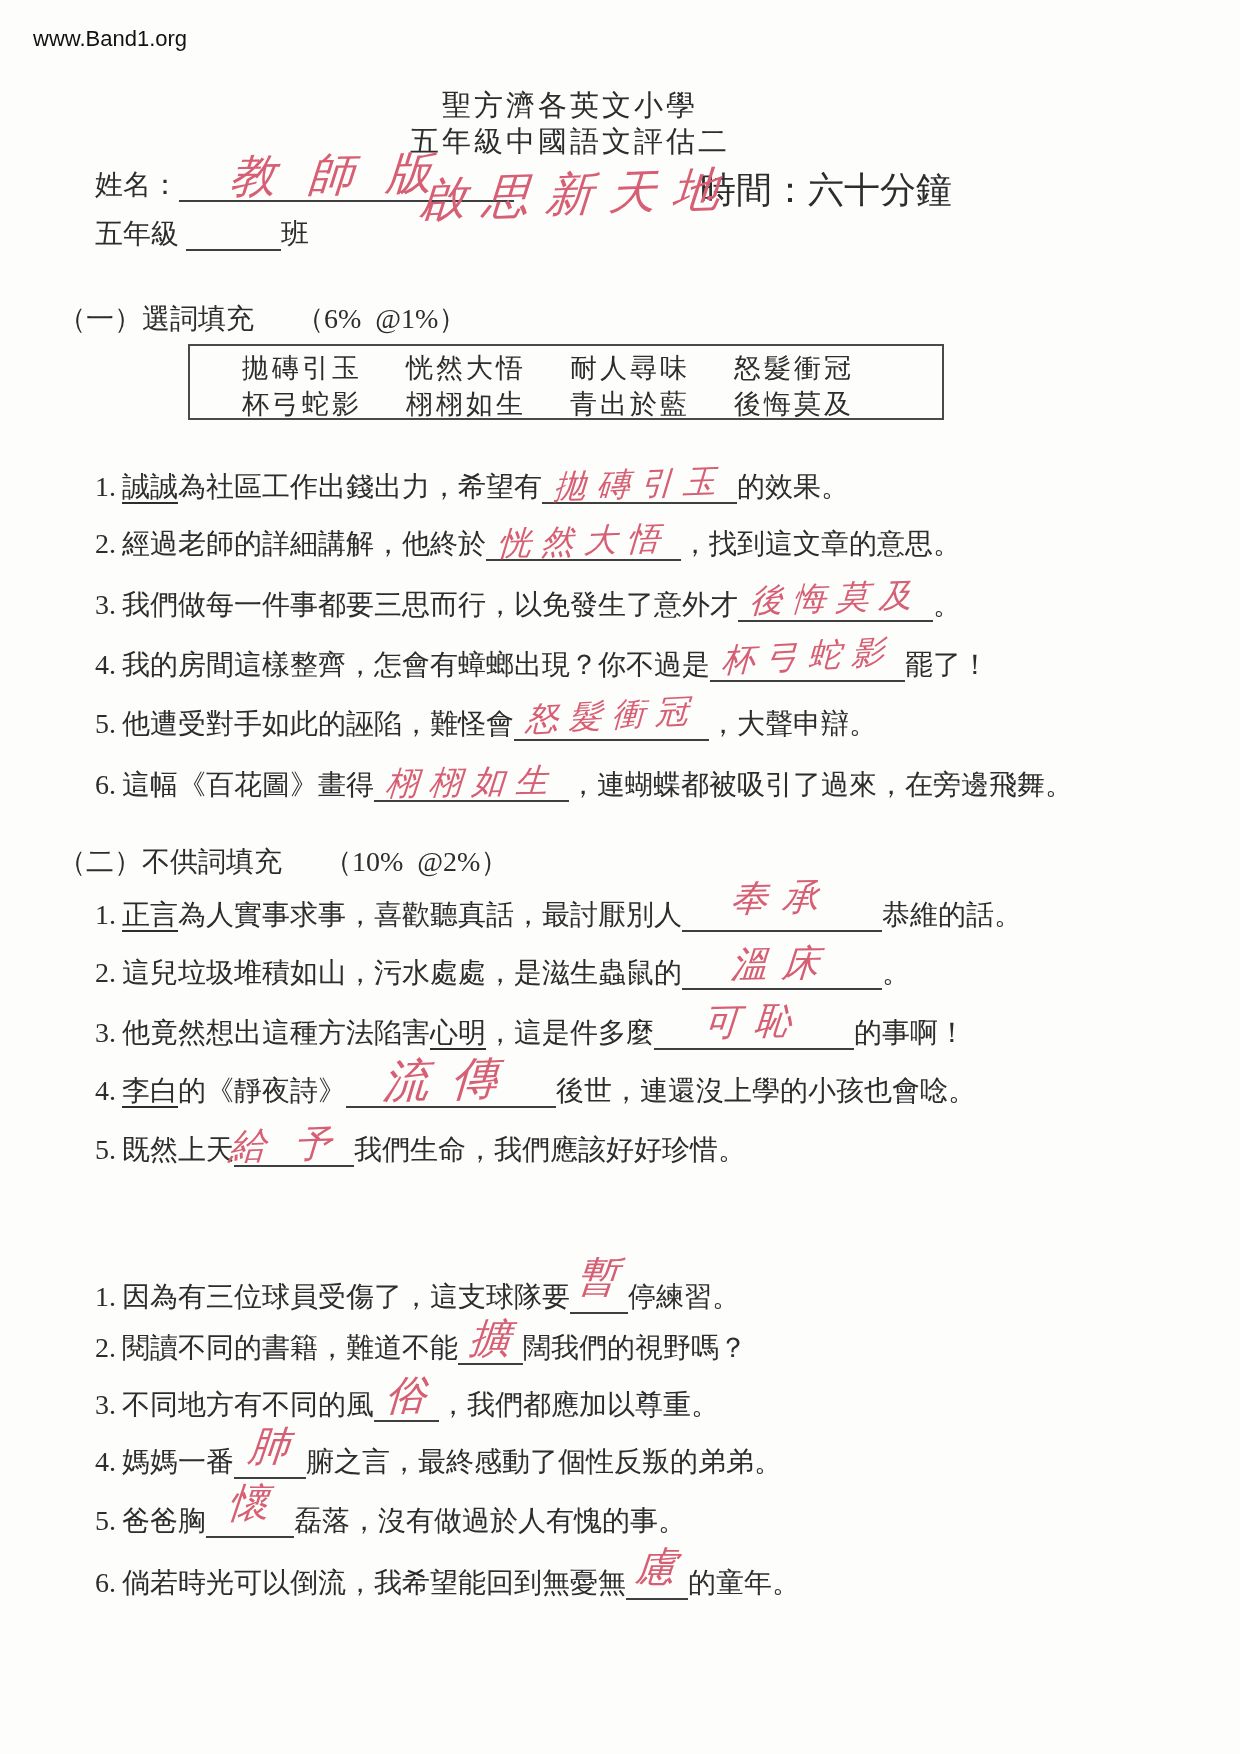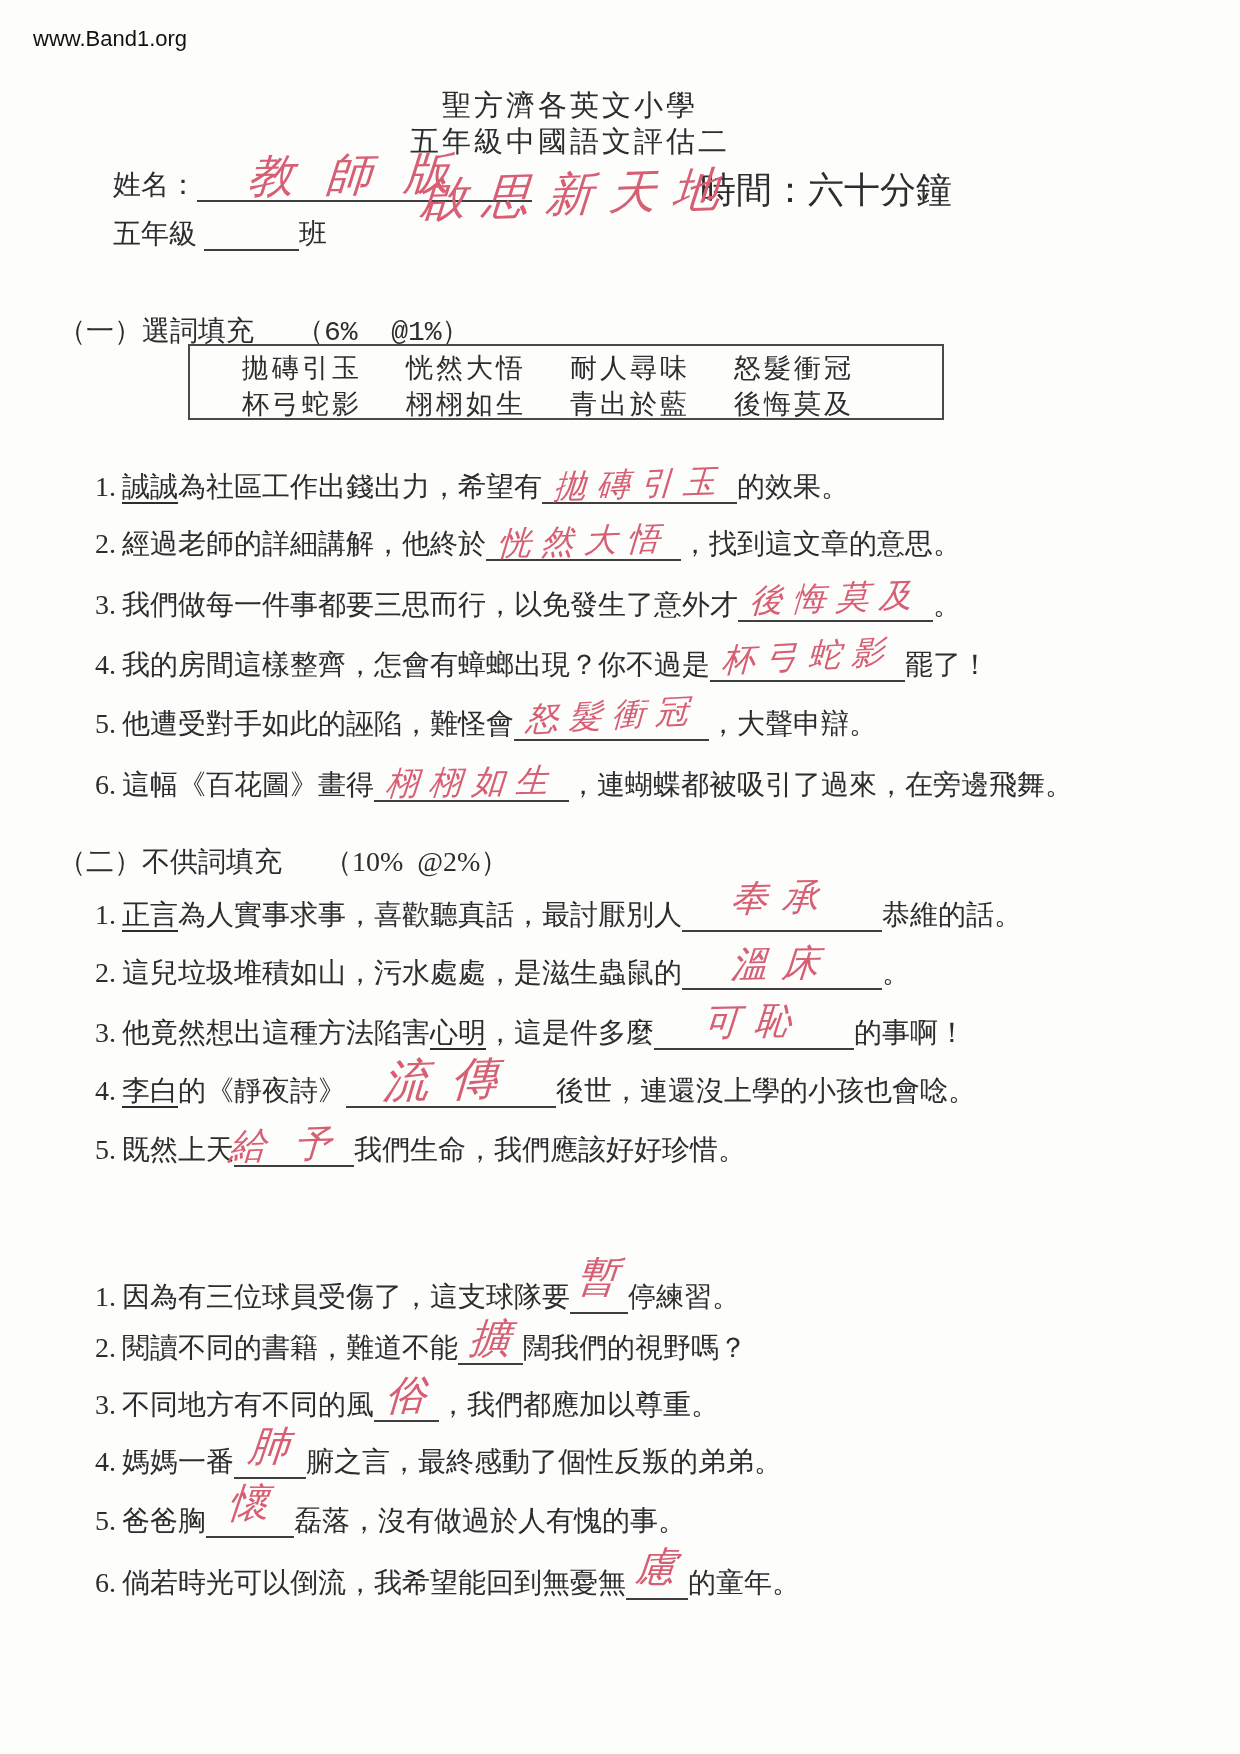--- a/index.html
+++ b/index.html
@@ -9,27 +9,27 @@
     background:#fdfdfc;
     font-family:"Liberation Serif","DejaVu Serif",serif;
     color:#2d2d2d;
     overflow:hidden;
   }
   .abs{position:absolute;white-space:nowrap;}
   .watermark{left:33px;top:26px;font-size:22px;font-family:"Liberation Sans","DejaVu Sans",sans-serif;color:#111;}
   .title-line{left:0;right:100px;text-align:center;font-size:29px;letter-spacing:3px;}
   .t1{top:86px;}
   .t2{top:122px;}
-  .row{font-size:28px;margin-left:18px;}
+  .row{font-size:28px;}
   .name-row{left:95px;top:166px;}
   .time-label{left:700px;top:166px;font-size:36px;}
   .grade-row{left:95px;top:215px;}
   .sec-header{left:58px;font-size:28px;}
   .sec-score{margin-left:42px;white-space:pre;}
-  .s1h{top:312px;font-family:Liberation Mono, monospace;}
+  .s1h{top:300px;}
   .s2h{top:843px;}
   .s3h{top:1196px;}
   
   .wordbox{
     left:188px;top:344px;width:756px;height:76px;
     border:2px solid #4a4a4a;
     box-sizing:border-box;
     display:flex;flex-direction:column;justify-content:space-evenly;
     padding:4px 88px 4px 52px;
   }

